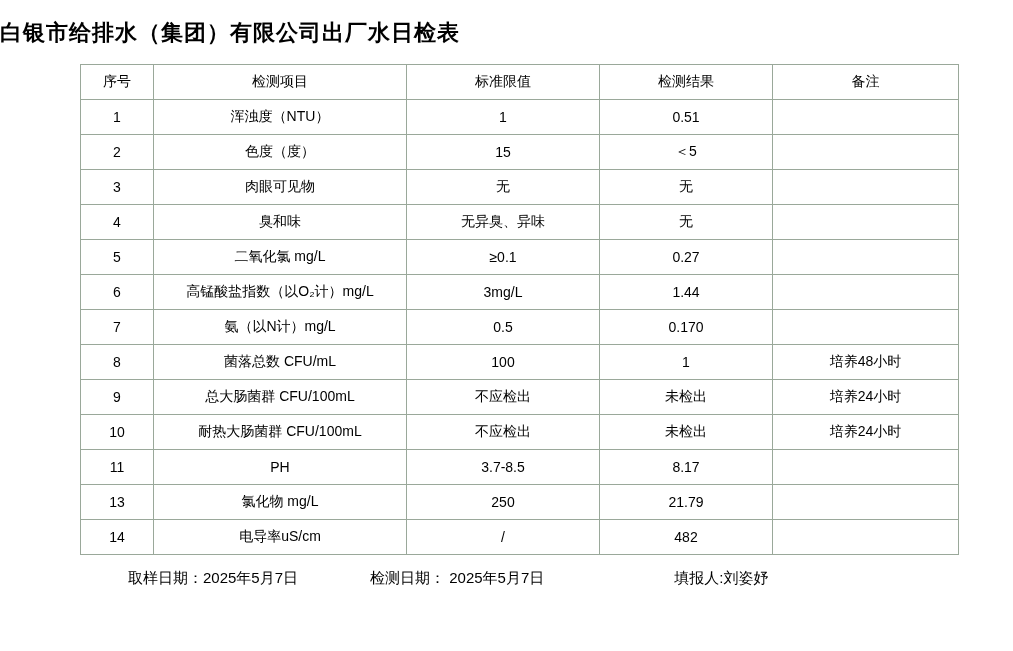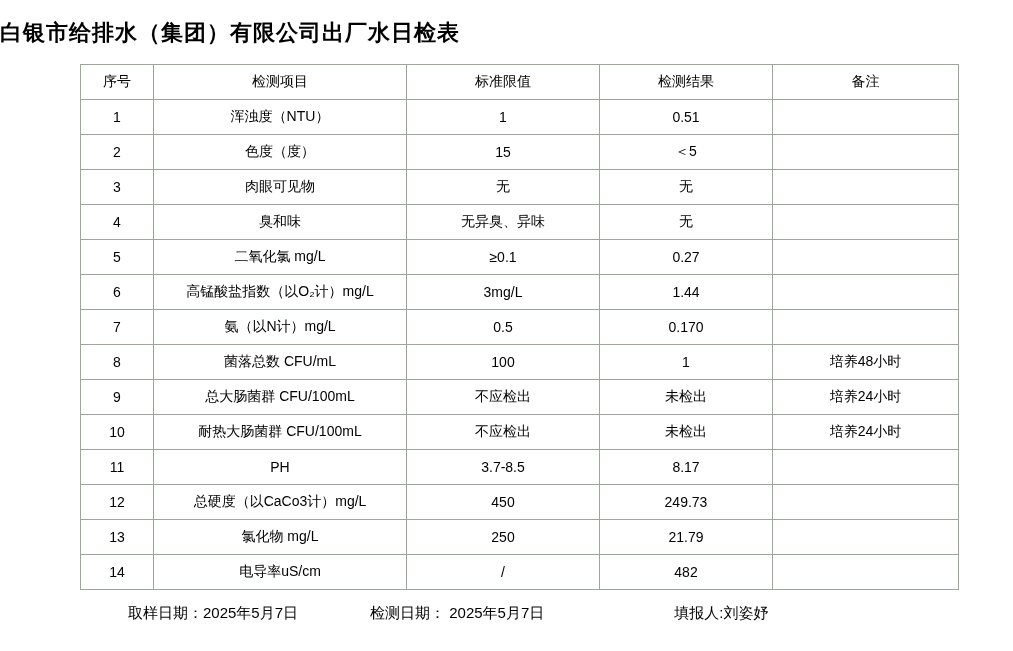--- a/index.html
+++ b/index.html
@@ -166,27 +166,20 @@
           <td class="item-cell">培养24小时</td>
         </tr>
         <tr>
           <td class="no-cell">11</td>
           <td class="item-cell">PH</td>
           <td class="std-cell">3.7-8.5</td>
           <td class="res-cell">8.17</td>
           <td class="item-cell"></td>
         </tr>
         <tr>
-          <td class="no-cell">12</td>
-          <td class="item-cell">总硬度（以CaCo3计）mg/L</td>
-          <td class="std-cell">450</td>
-          <td class="res-cell">249.73</td>
-          <td class="item-cell"></td>
-        </tr>
-        <tr>
           <td class="no-cell">13</td>
           <td class="item-cell">氯化物 mg/L</td>
           <td class="std-cell">250</td>
           <td class="res-cell">21.79</td>
           <td class="item-cell"></td>
         </tr>
         <tr>
           <td class="no-cell">14</td>
           <td class="item-cell">电导率uS/cm</td>
           <td class="std-cell">/</td>

